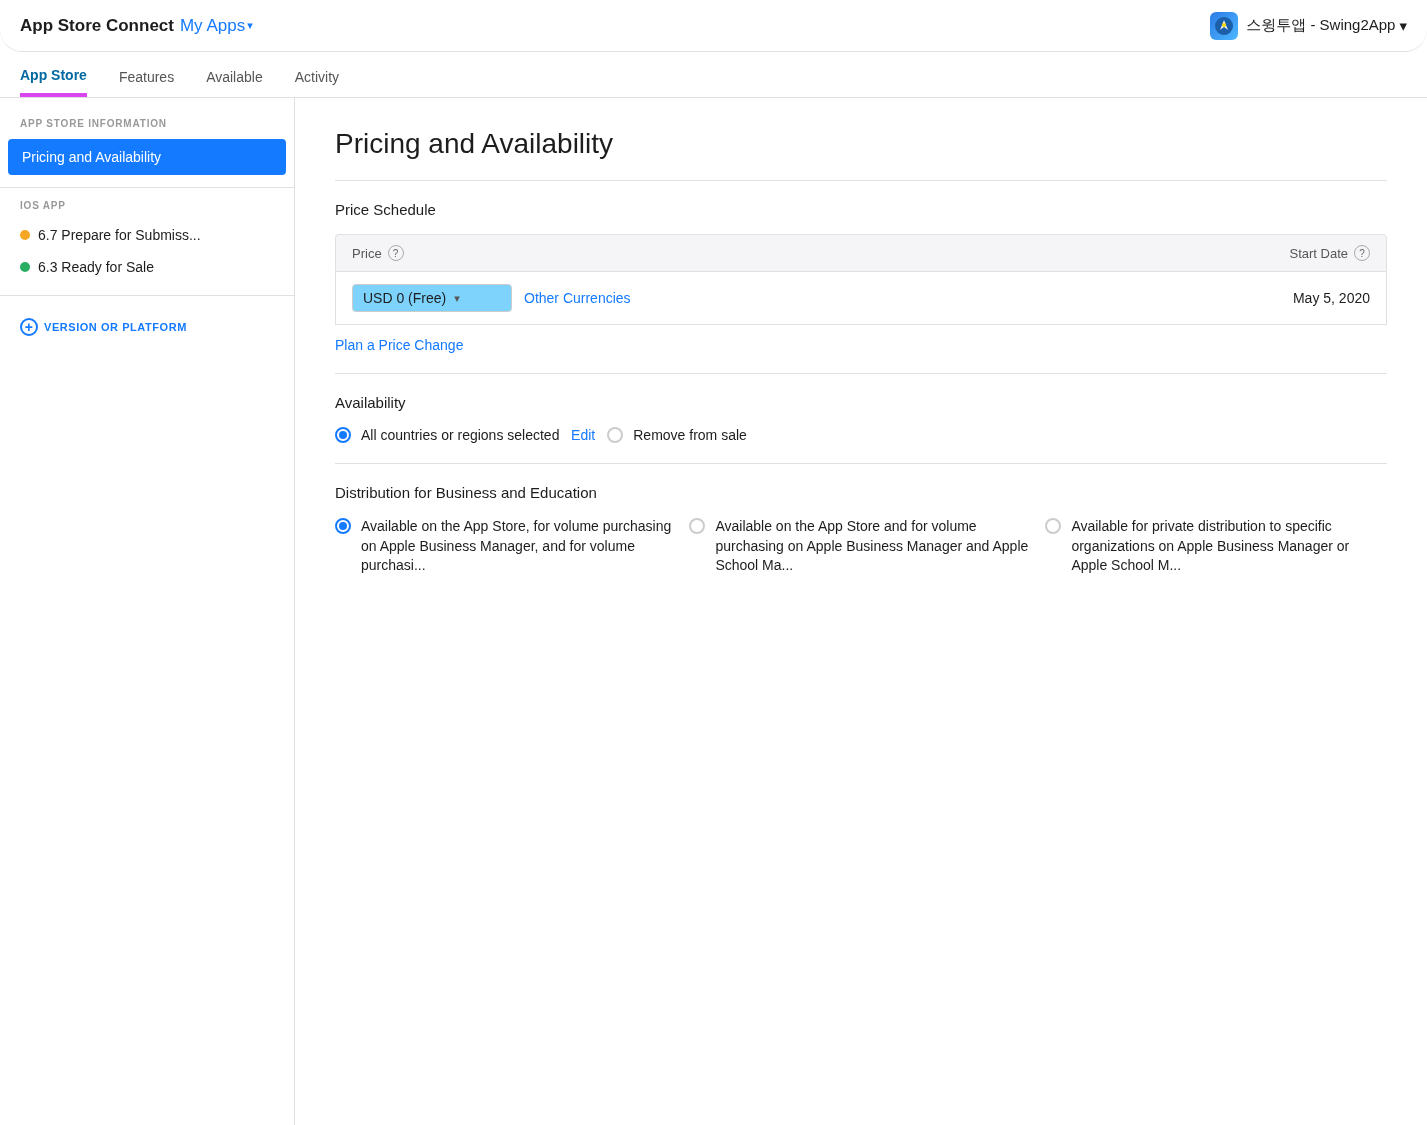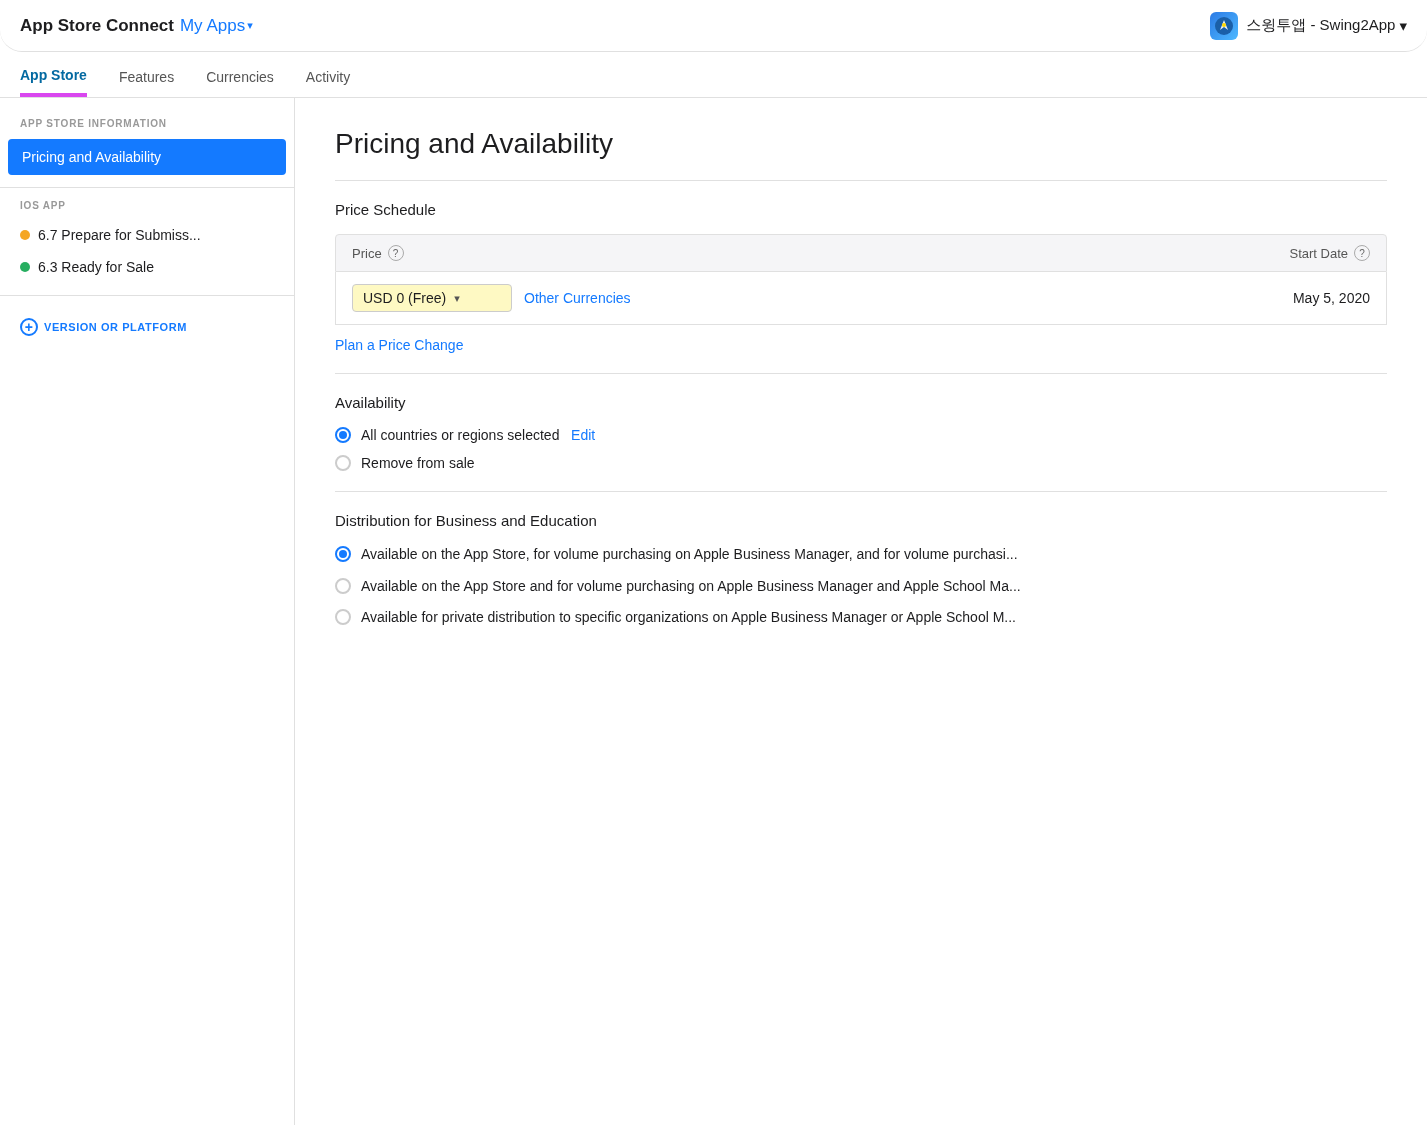--- a/index.html
+++ b/index.html
@@ -252,21 +252,21 @@
       display: flex;
       align-items: center;
       gap: 12px;
     }
     .price-dropdown {
       display: flex;
       align-items: center;
       border: 1px solid #ccc;
       border-radius: 4px;
       padding: 5px 10px;
-      background: #fef9c3;
+      background: #7dd3fc;
       cursor: pointer;
       gap: 8px;
       font-size: 14px;
       color: #1d1d1f;
       min-width: 160px;
     }
     .dropdown-chevron { font-size: 11px; color: #555; }
     .other-currencies-link {
       color: #147aff;
       font-size: 14px;
@@ -282,21 +282,21 @@
       color: #147aff;
       font-size: 14px;
       cursor: pointer;
       display: inline-block;
       margin-top: 12px;
     }
 
     
     .radio-group {
       display: flex;
-      flex-direction: column;
+      flex-direction: row;
       gap: 12px;
       margin-top: 4px;
     }
     .radio-item {
       display: flex;
       align-items: center;
       gap: 10px;
       font-size: 14px;
       color: #1d1d1f;
       cursor: pointer;
@@ -367,21 +367,21 @@
 </div>
 
 <div class="tab-bar">
   <div class="tab-item active">
     <span>App Store</span>
   </div>
   <div class="tab-item">
     <span>Features</span>
   </div>
   <div class="tab-item">
-    <span>Currencies</span>
+    <span>Available</span>
   </div>
   <div class="tab-item">
     <span>Activity</span>
   </div>
 </div>
 
 <div class="main-layout">
 
   <div class="sidebar">
     <div class="sidebar-section-label">APP STORE INFORMATION</div>

